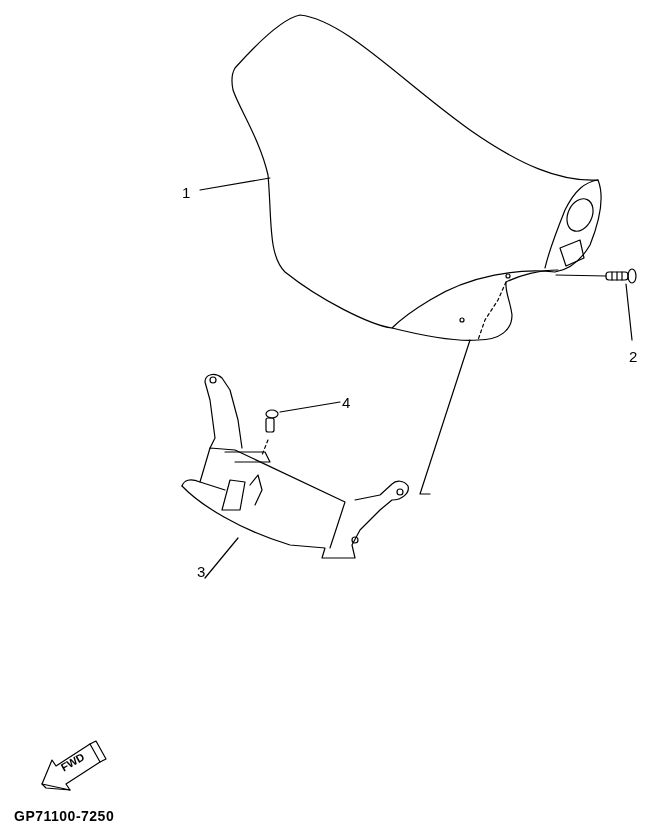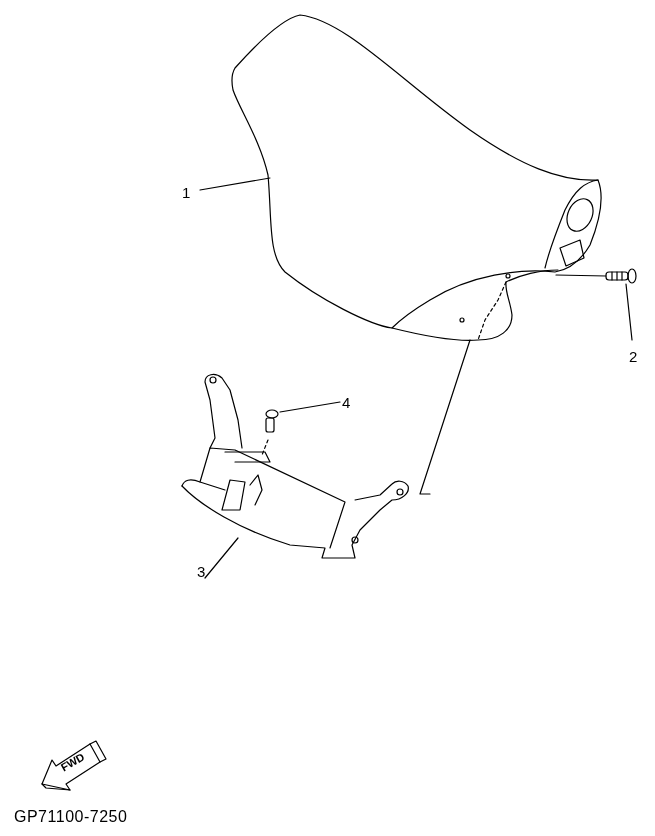--- a/index.html
+++ b/index.html
@@ -1,19 +1,19 @@
 <!DOCTYPE html>
 <html><head>
 <meta charset="utf-8">
 <style>
   html,body{margin:0;padding:0;background:#fff;}
   body{width:655px;height:836px;position:relative;overflow:hidden;font-family:"Liberation Sans",sans-serif;}
   svg{position:absolute;left:0;top:0;}
   .lbl{position:absolute;font-size:15px;color:#000;}
-  .code{position:absolute;left:14px;top:808px;font-size:16px;letter-spacing:0.5px;color:#000;}
+  .code{position:absolute;left:14px;top:808px;font-size:14px;letter-spacing:0.5px;color:#000;font-weight:bold;}
 </style>
 </head>
 <body>
 
 <svg width="655" height="836" viewBox="0 0 655 836">
   <g fill="none" stroke="#000" stroke-width="1.2" stroke-linejoin="round" stroke-linecap="round">
 
     <g>
       <path d="M235 68 C260 40 285 18 300 15 C345 20 400 80 470 130 C520 165 560 182 598 180 C604 195 602 215 590 245 C580 262 567 270 555 272 C520 268 470 275 430 300 C410 312 398 322 392 328 C370 325 320 300 285 272 C268 255 272 220 268 175 C260 140 240 110 233 90 C231 80 232 73 235 68 Z"></path>
       <path d="M392 328 C420 335 455 342 478 340 C500 340 512 330 512 315 C510 300 505 292 506 282 C520 275 540 270 558 270"></path>

